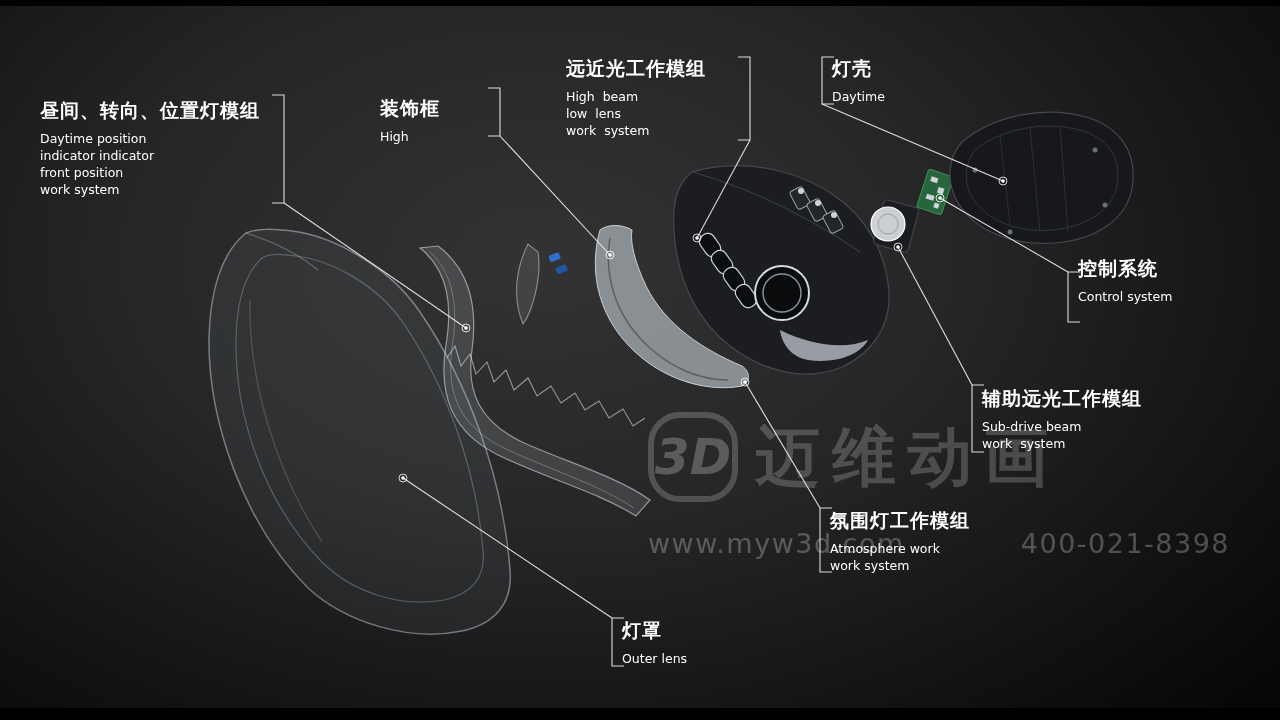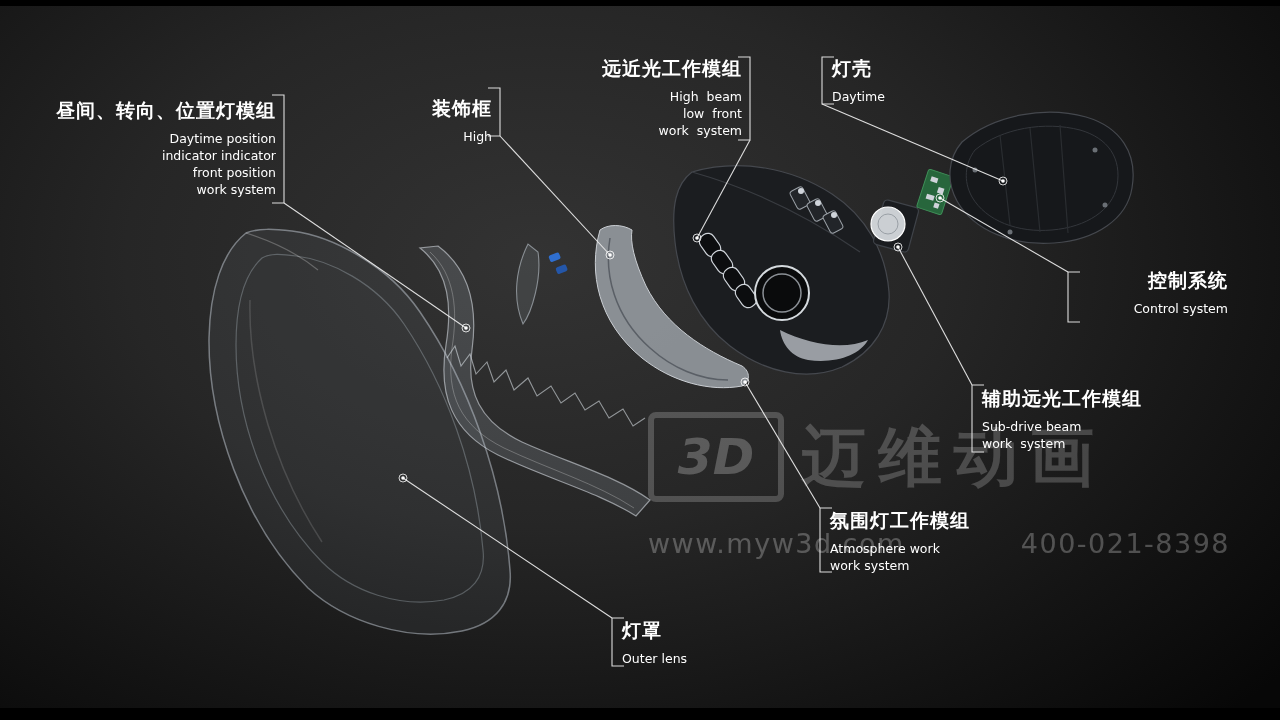--- a/index.html
+++ b/index.html
@@ -18,37 +18,37 @@
   .bar.bottom { bottom:0; height:12px; }
 
   svg.layer { position:absolute; left:0; top:0; width:1280px; height:720px; }
   #parts-layer { z-index:1; }
   #line-layer  { z-index:3; }
 
   
   .watermark { position:absolute; left:648px; top:412px; width:500px; z-index:2; }
   .wm-row { display:flex; align-items:center; }
   .wm-logo {
-    width:136px; height:90px; border:6px solid rgba(255,255,255,0.20);
-    border-radius:8px; display:flex; align-items:center; justify-content:center;
+    width:90px; height:90px; border:6px solid rgba(255,255,255,0.20);
+    border-radius:32px; display:flex; align-items:center; justify-content:center;
     color:rgba(255,255,255,0.24); font-size:50px; font-weight:bold; font-style:italic;
     flex:0 0 auto;
   }
   .wm-brand {
     font-size:64px; font-weight:bold; color:rgba(255,255,255,0.20);
     letter-spacing:12px; margin-left:18px; white-space:nowrap;
   }
   .wm-contact {
     margin-top:26px; font-size:27px; color:rgba(255,255,255,0.26);
     letter-spacing:1.5px; display:flex; gap:116px; white-space:nowrap;
   }
 
   
   .label { position:absolute; z-index:4; color:#ffffff; }
-  .align-right { text-align:right; }
+  .align-right { }
   .align-left  { text-align:left; }
   .zh { font-size:19px; font-weight:bold; letter-spacing:1px; margin-bottom:6px; white-space:nowrap; }
   .en { font-size:12.5px; line-height:17px; color:#ffffff; white-space:pre; }
 </style>
 </head>
 <body>
 
 <div class="stage"></div>
 <div class="bar top"></div>
 <div class="bar bottom"></div>
@@ -204,30 +204,30 @@
 </div>
 
 <div class="label align-right" style="left:380px; top:96px; width:112px;">
   <div class="zh">装饰框</div>
   <div class="en">High</div>
 </div>
 
 <div class="label align-right" style="left:566px; top:56px; width:176px;">
   <div class="zh">远近光工作模组</div>
   <div class="en">High  beam</div>
-  <div class="en">low  front</div>
+  <div class="en">low  lens</div>
   <div class="en">work  system</div>
 </div>
 
 <div class="label align-left" style="left:832px; top:56px; width:130px;">
   <div class="zh">灯壳</div>
   <div class="en">Daytime</div>
 </div>
 
-<div class="label align-left" style="left:1078px; top:268px; width:150px;text-align:right;">
+<div class="label align-left" style="left:1078px; top:256px; width:150px;">
   <div class="zh">控制系统</div>
   <div class="en">Control system</div>
 </div>
 
 <div class="label align-left" style="left:982px; top:386px; width:200px;">
   <div class="zh">辅助远光工作模组</div>
   <div class="en">Sub-drive beam</div>
   <div class="en">work  system</div>
 </div>
 

